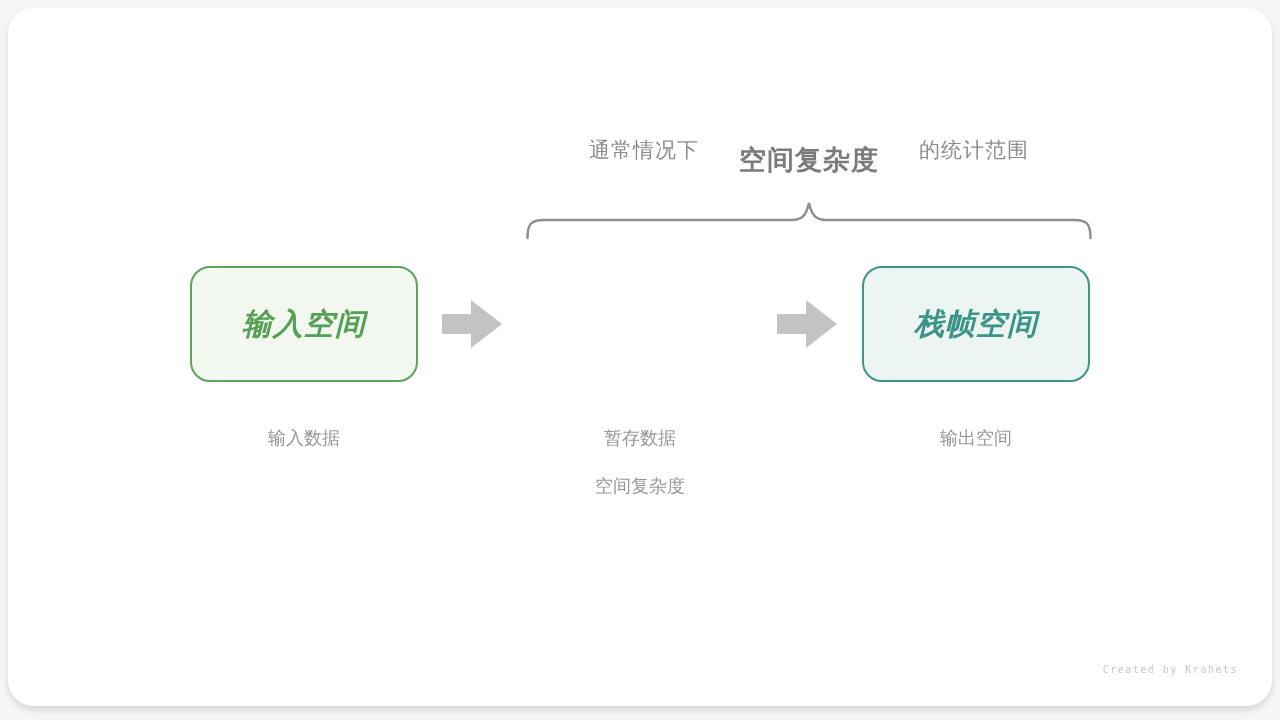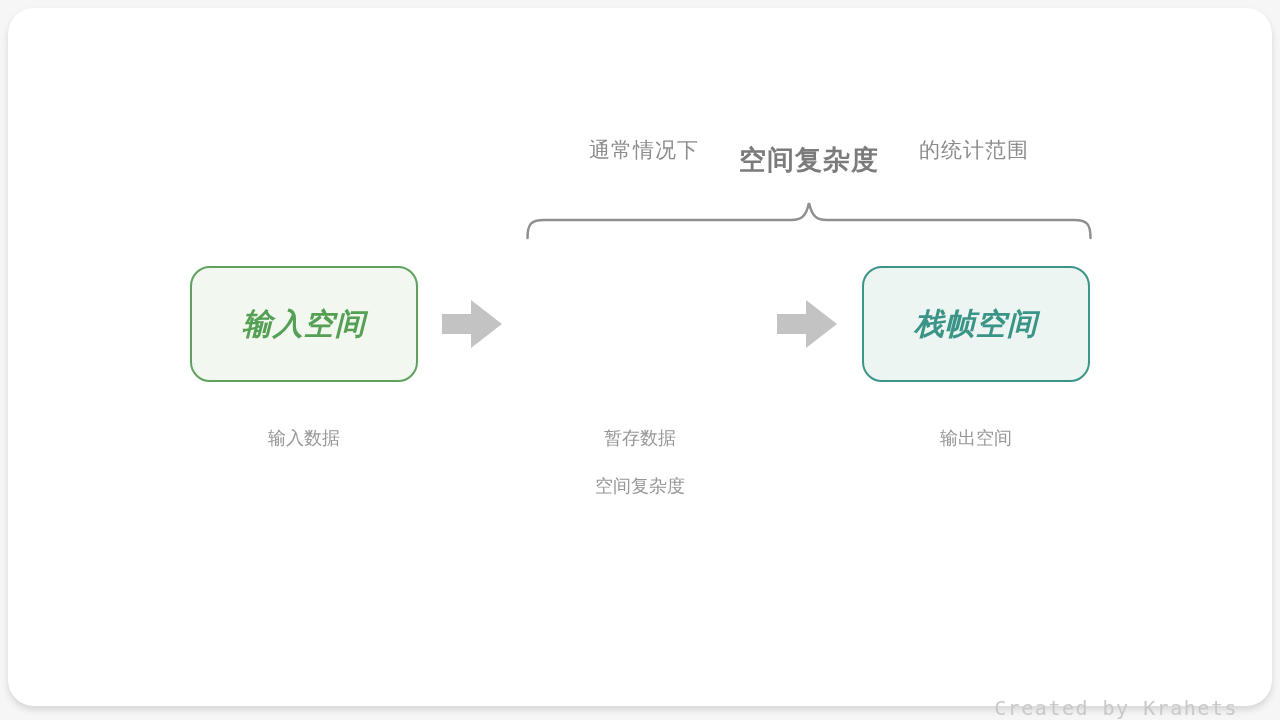--- a/index.html
+++ b/index.html
@@ -87,24 +87,23 @@
     line-height: 48px;
   }
   .col-input  { left: 190px; width: 228px; }
   .col-temp   { left: 527px; width: 226px; }
   .col-output { left: 862px; width: 228px; }
   
   .credit {
     position: absolute;
     right: 42px; top: 664px;
     font-family: "DejaVu Sans Mono", monospace;
-    font-size: 20px;
+    font-size: 10px;
     letter-spacing: 1.5px;
     color: #c8c8c8;
-    margin-top: 32px;
   }
 </style>
 </head>
 <body>
 
 <div class="card"></div>
 
 <div class="canvas">
 
   <div class="annotation">

